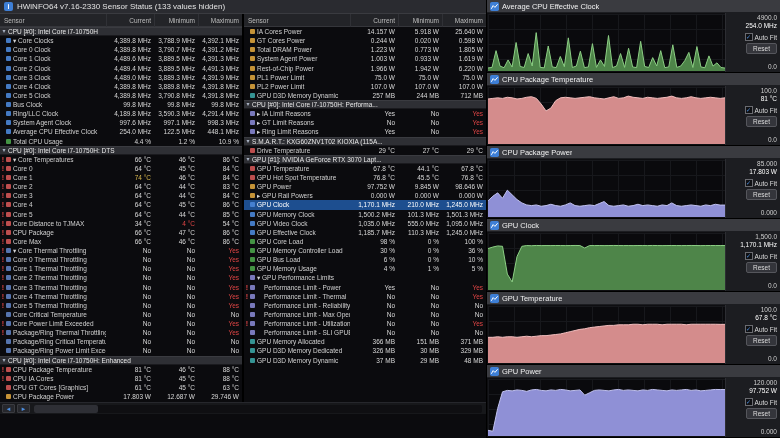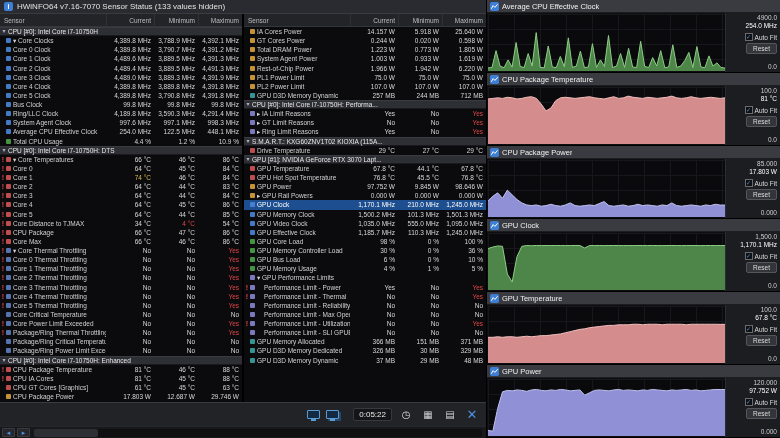--- a/index.html
+++ b/index.html
@@ -69,21 +69,21 @@
   .smin{margin-top:auto;}
 </style>
 </head>
 <body>
 
 <div class="screen">
 
   <div class="hwinfo">
     <div class="titlebar">
       <span class="wicon">i</span>
-      <span class="wtitle">HWiNFO64 v7.16-7070 Sensor Status (133 values hidden)</span>
+      <span class="wtitle">HWiNFO64 v7.16-2330 Sensor Status (133 values hidden)</span>
     </div>
 
     <div class="tables">
       <div class="stable first">
         <div class="thead">
           <span class="hs">Sensor</span>
           <span class="hv hc">Current</span>
           <span class="hv hm">Minimum</span>
           <span class="hv hx">Maximum</span>
         </div>
@@ -695,29 +695,20 @@
               <span class="ic" style="background: rgb(58, 163, 163);"></span>
               <span class="lbl">GPU D3D Memory Dynamic</span>
               <span class="v vc">37 MB</span>
               <span class="v vm">29 MB</span>
               <span class="v vx">48 MB</span>
             </div>
           </div>
       </div>
     </div>
 
-    <div class="footer">
-      <span class="fmon"></span>
-      <span class="fmon two"></span>
-      <span class="fclock">0:05:22</span>
-      <button class="fbtn">◷</button>
-      <button class="fbtn">▦</button>
-      <button class="fbtn">▤</button>
-      <button class="fbtn close">✕</button>
-    </div>
 
     <div class="hscroll">
       <button class="sbtn">◄</button>
       <button class="sbtn">►</button>
       <div class="strack">
         <div class="sthumb" able="true"></div>
       </div>
     </div>
   </div>
 

